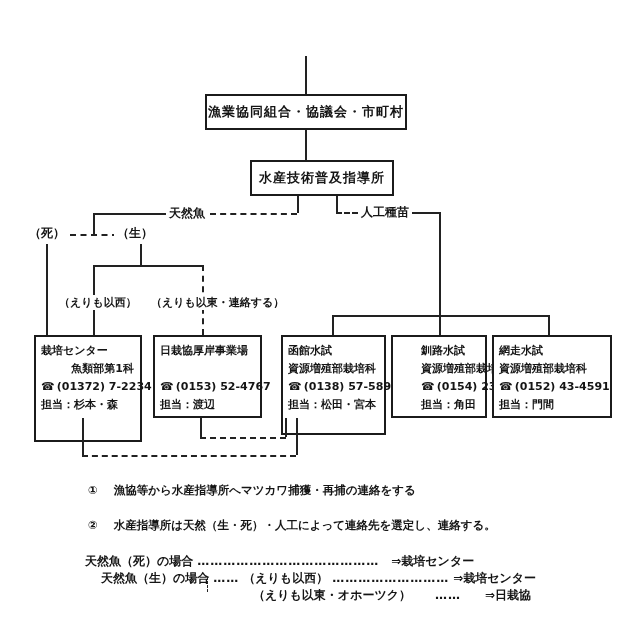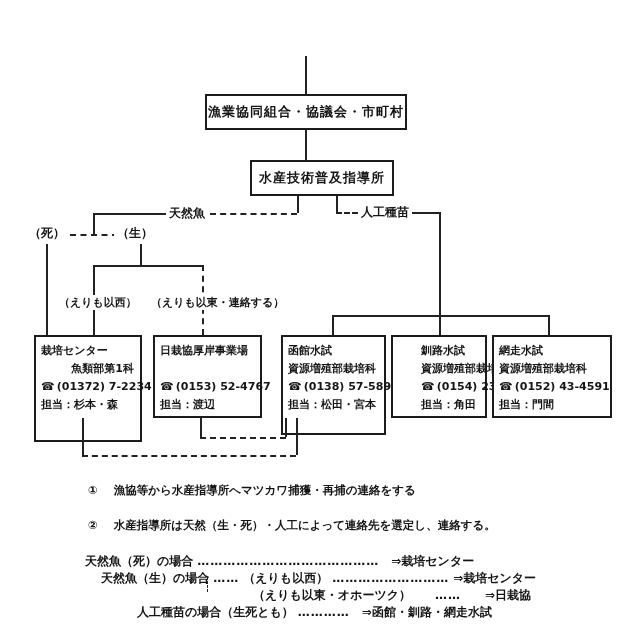--- a/index.html
+++ b/index.html
@@ -165,21 +165,14 @@
   </div>
 
   <div class="vl dash" style="left:207px; top:577px; height:15px; border-left-width:1.5px;"></div>
   <div class="case" style="left:205px; top:587px;gap:20px;">
     <span></span>
     <span class="dots"></span>
     <span>（えりも以東・オホーツク）</span>
     <span class="dots">……</span>
     <span>⇒日栽協</span>
   </div>
-  <div class="case" style="left:137px; top:604px;">
-    <span>人工種苗の場合（生死とも）</span>
-    <span class="dots">…………</span>
-    <span></span>
-    <span class="dots"></span>
-    <span>⇒函館・釧路・網走水試</span>
-  </div>
 
 </div>
 
 </body></html>

